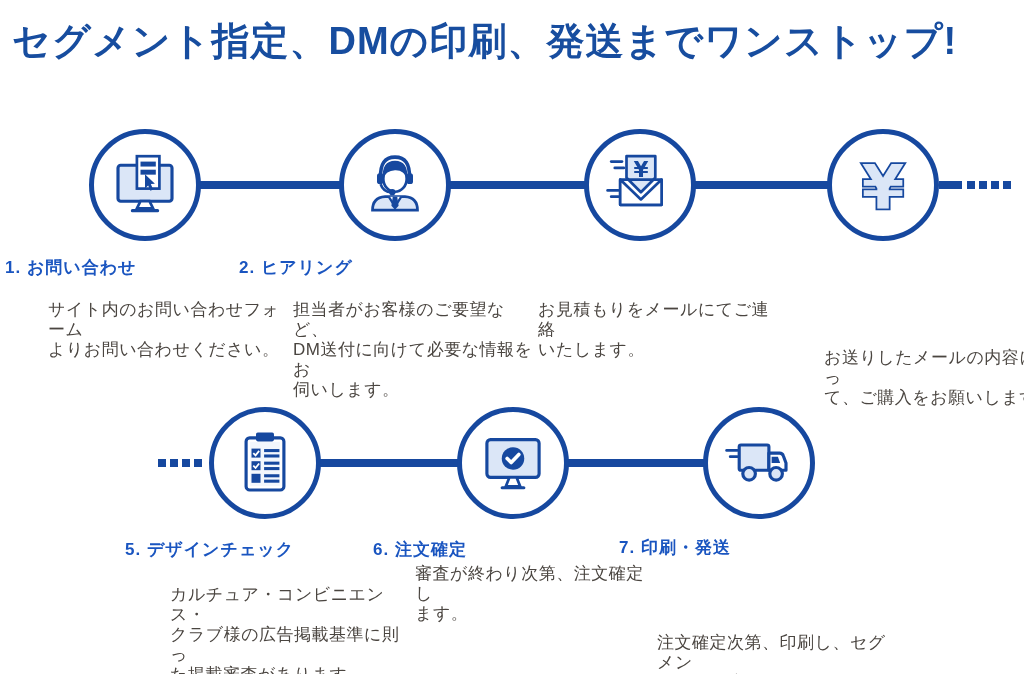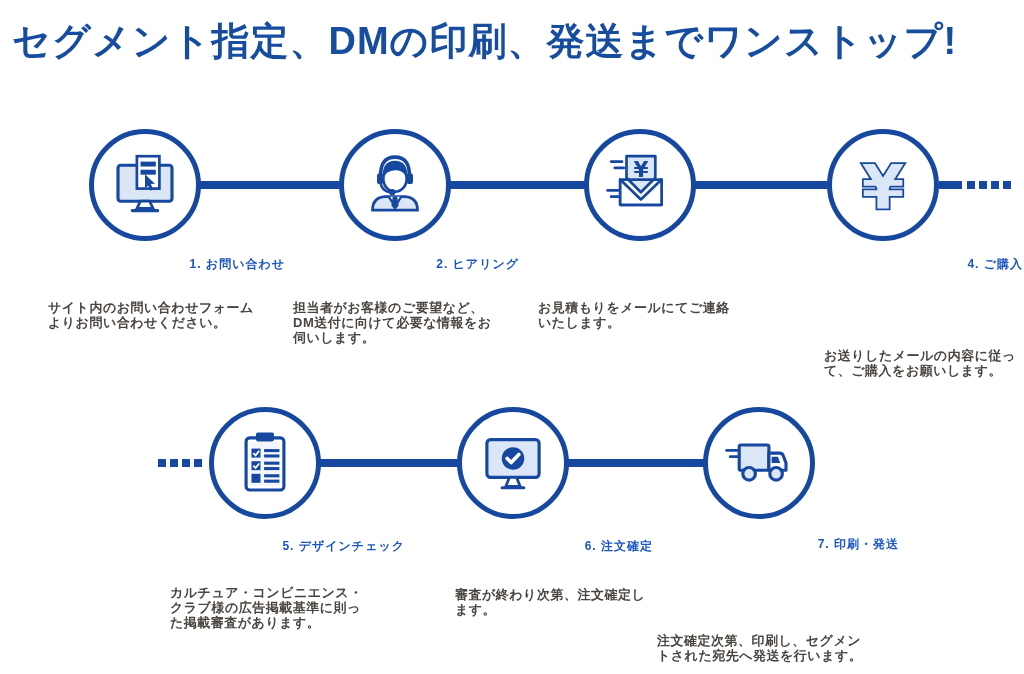--- a/index.html
+++ b/index.html
@@ -34,35 +34,35 @@
     position:absolute;width:112px;height:112px;border-radius:50%;
     background:#fff;border:5px solid var(--accent-blue);
     display:flex;align-items:center;justify-content:center;z-index:1;
   }
   .c1{left:89px;top:129px;} .c2{left:339px;top:129px;}
   .c3{left:584px;top:129px;} .c4{left:827px;top:129px;}
   .c5{left:209px;top:407px;} .c6{left:457px;top:407px;}
   .c7{left:703px;top:407px;}
 
   .step-label{
-    position:absolute;width:280px;text-align:right;
-    font-size:12px;font-weight:700;letter-spacing:1px;color:var(--label-blue);
+    position:absolute;width:280px;text-align:left;
+    font-size:17px;font-weight:700;letter-spacing:1px;color:var(--label-blue);
   }
   .l1{left:5px;top:256px;} .l2{left:239px;top:256px;}
   .l3{left:500px;top:256px;} .l4{left:743px;top:256px;}
   .l5{left:125px;top:538px;} .l6{left:373px;top:538px;}
   .l7{left:619px;top:536px;}
 
   .step-desc{
-    position:absolute;font-size:13px;line-height:15px;font-weight:700;
+    position:absolute;font-size:17px;line-height:20px;font-weight:400;
     letter-spacing:0.5px;color:var(--body-text);white-space:pre-line;width:240px;
   }
   .d1{left:48px;top:300px;} .d2{left:293px;top:300px;}
   .d3{left:538px;top:300px;} .d4{left:824px;top:300px;margin-top:48px;}
-  .d5{left:170px;top:585px;} .d6{left:415px;top:587px;margin-left:40px;}
+  .d5{left:170px;top:585px;} .d6{left:415px;top:564px;}
   .d7{left:657px;top:585px;margin-top:48px;}
 
   svg{display:block;}
   .fA{fill:var(--accent-blue);}
   .fL{fill:var(--light-blue-fill);}
   .fW{fill:#fff;}
   .sA{stroke:var(--accent-blue);}
   .sW{stroke:#fff;}
   .nf{fill:none;}
   .yen-big{
@@ -179,21 +179,20 @@
       <rect x="18" y="20" width="33" height="28" rx="2" class="fL sA" stroke-width="3.5"></rect>
       <path d="M51 29 H63 Q66 29 67 32 L70 40 V48 H51 Z" class="fW sA" stroke-width="3.5" stroke-linejoin="round"></path>
       <path d="M54 33 H61 L63.5 40 H54 Z" class="fA"></path>
       <circle cx="29" cy="52" r="7" class="fL sA" stroke-width="3.5"></circle>
       <circle cx="59" cy="52" r="7" class="fL sA" stroke-width="3.5"></circle>
     </svg>
   </div>
 
   <div class="step-label l1">1. お問い合わせ</div>
   <div class="step-label l2">2. ヒアリング</div>
-  <div class="step-label l4">4. ご購入</div>
   <div class="step-label l5">5. デザインチェック</div>
   <div class="step-label l6">6. 注文確定</div>
   <div class="step-label l7">7. 印刷・発送</div>
 
   <div class="step-desc d1">サイト内のお問い合わせフォーム
 よりお問い合わせください。</div>
   <div class="step-desc d3">お見積もりをメールにてご連絡
 いたします。</div>
   <div class="step-desc d2">担当者がお客様のご要望など、
 DM送付に向けて必要な情報をお

